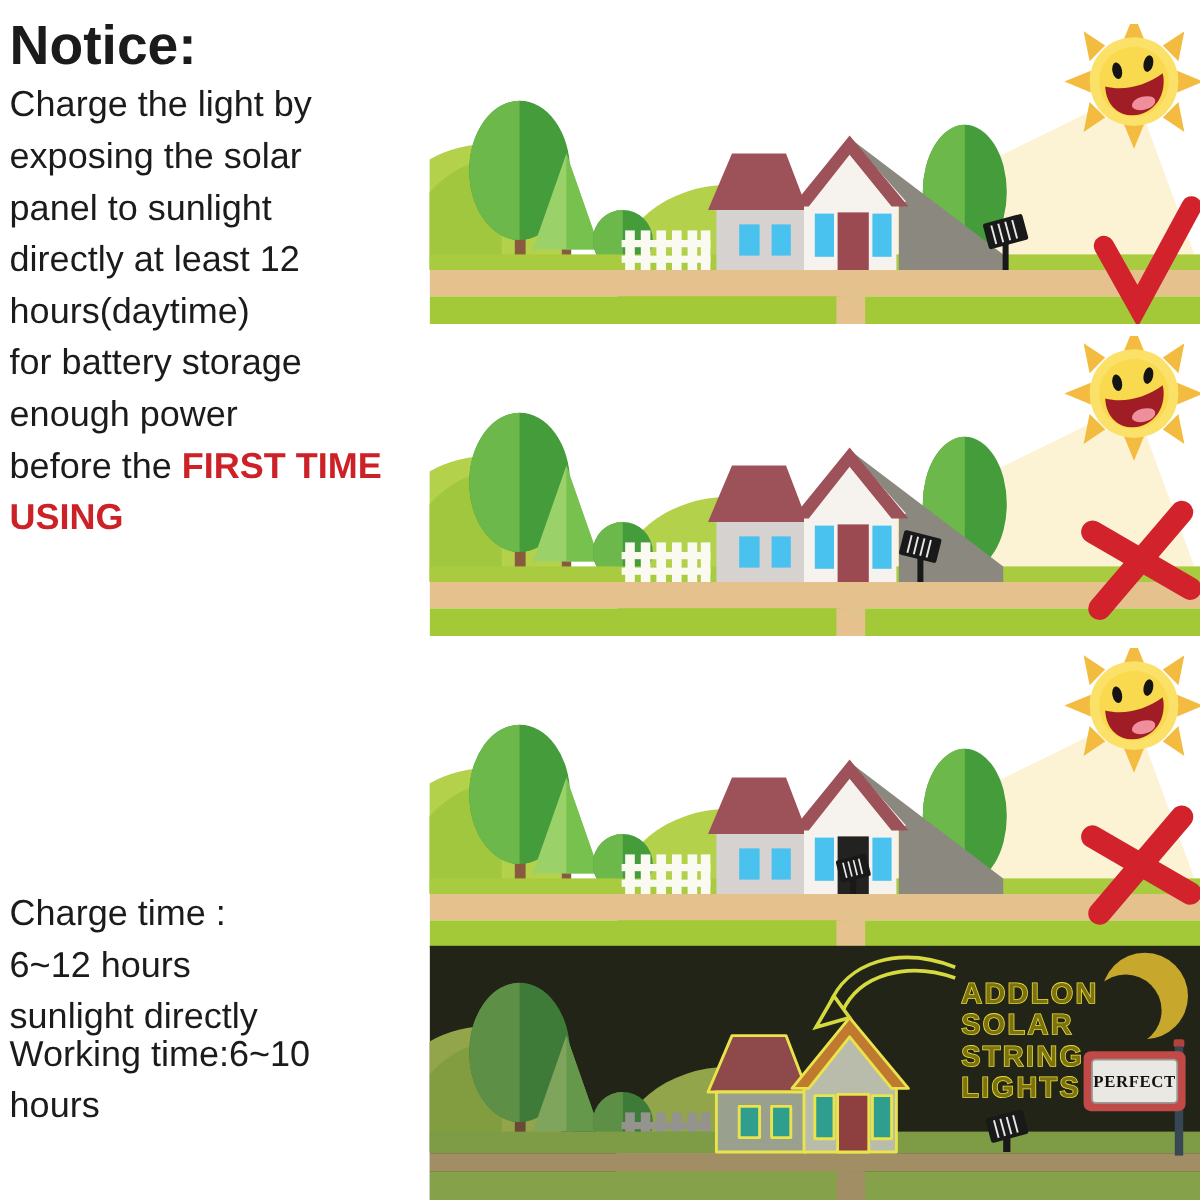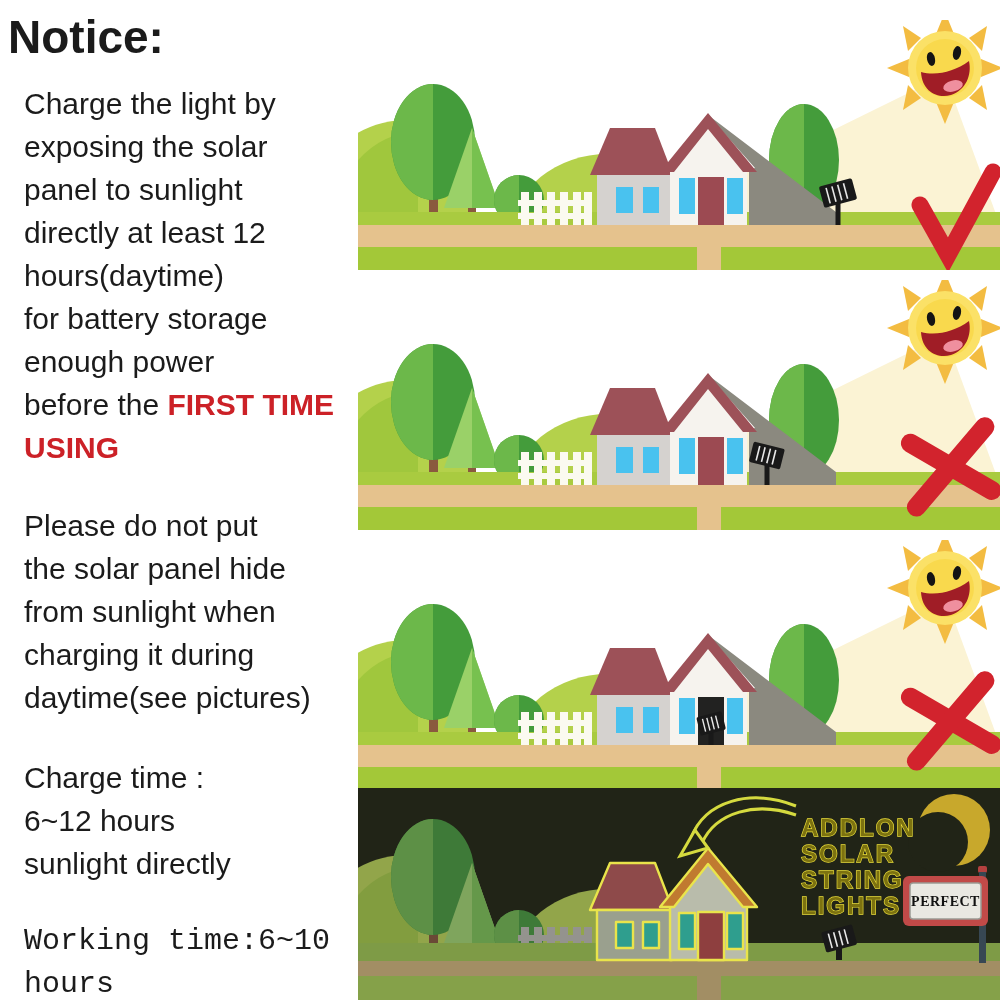--- a/index.html
+++ b/index.html
@@ -1,24 +1,24 @@
 <!DOCTYPE html>
 <html><head>
 <meta charset="utf-8">
 <style>
   html,body{margin:0;padding:0;background:#fff;}
   .canvas{position:relative;width:1000px;height:1000px;background:#ffffff;overflow:hidden;
           font-family:"Liberation Sans",sans-serif;color:#1b1b1b;}
   .notice-col{position:absolute;left:0;top:0;width:358px;height:1000px;}
   .notice-heading{position:absolute;left:8px;top:10px;margin:0;font-size:46px;font-weight:bold;letter-spacing:0;}
-  .body-text{position:absolute;left:8px;width:348px;margin:16px;font-size:30px;line-height:43px;white-space:pre-line;}
+  .body-text{position:absolute;left:8px;width:348px;margin:0;font-size:30px;line-height:43px;white-space:pre-line;}
   .p1{top:66px;}
   .p2{top:488px;}
   .p3{top:740px;}
-  .p4{top:904px;font-family:Liberation Mono, monospace;}
+  .p4{top:857px;}
   .hl-red{color:#cc2127;font-weight:bold;white-space:normal;}
   .scene{position:absolute;left:358px;width:642px;display:block;}
   .s1{top:20px;height:250px;}
   .s2{top:280px;height:250px;}
   .s3{top:540px;height:250px;}
   .s4{top:788px;height:212px;}
   
   .c-beam{fill:#fbf3d4;}
   .c-hill{fill:#b4d14b;} .c-hill2{fill:#a0c73d;}
   .c-lawn{fill:#a9cb40;} .c-road{fill:#e5c28d;} .c-green2{fill:#a3c838;}
@@ -56,25 +56,20 @@
   <div class="notice-col">
     <h1 class="notice-heading">Notice:</h1>
     <p class="body-text p1"><span>Charge the light by
 exposing the solar
 panel to sunlight
 directly at least 12
 hours(daytime)
 for battery storage
 enough power
 before the </span><span class="hl-red">FIRST TIME USING</span></p>
-    <p class="body-text p2">Please do not put
-the solar panel hide
-from sunlight when
-charging it during
-daytime(see pictures)</p>
     <p class="body-text p3">Charge time :
 6~12 hours
 sunlight directly</p>
     <p class="body-text p4">Working time:6~10
 hours</p>
   </div>
 
   <svg class="scene s1" viewBox="0 0 642 250">
     <polygon class="c-beam" points="587,55 282,205 642,205"></polygon>
     <g>

